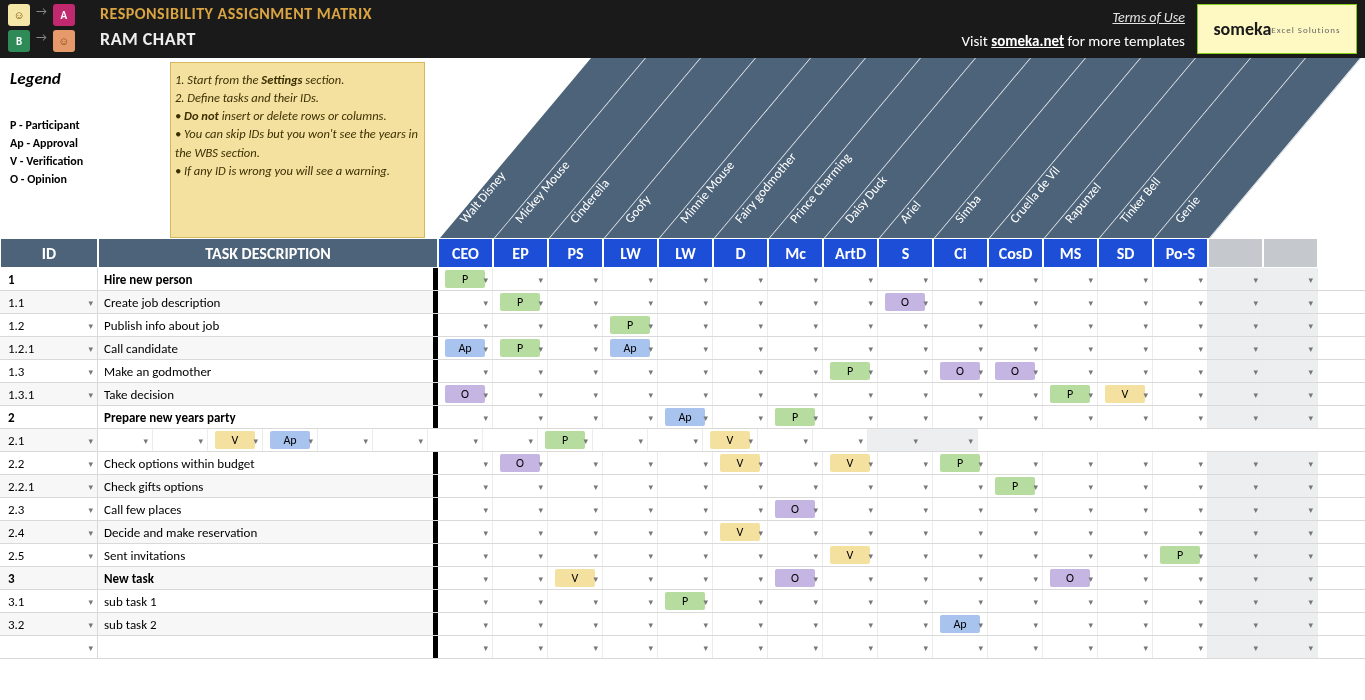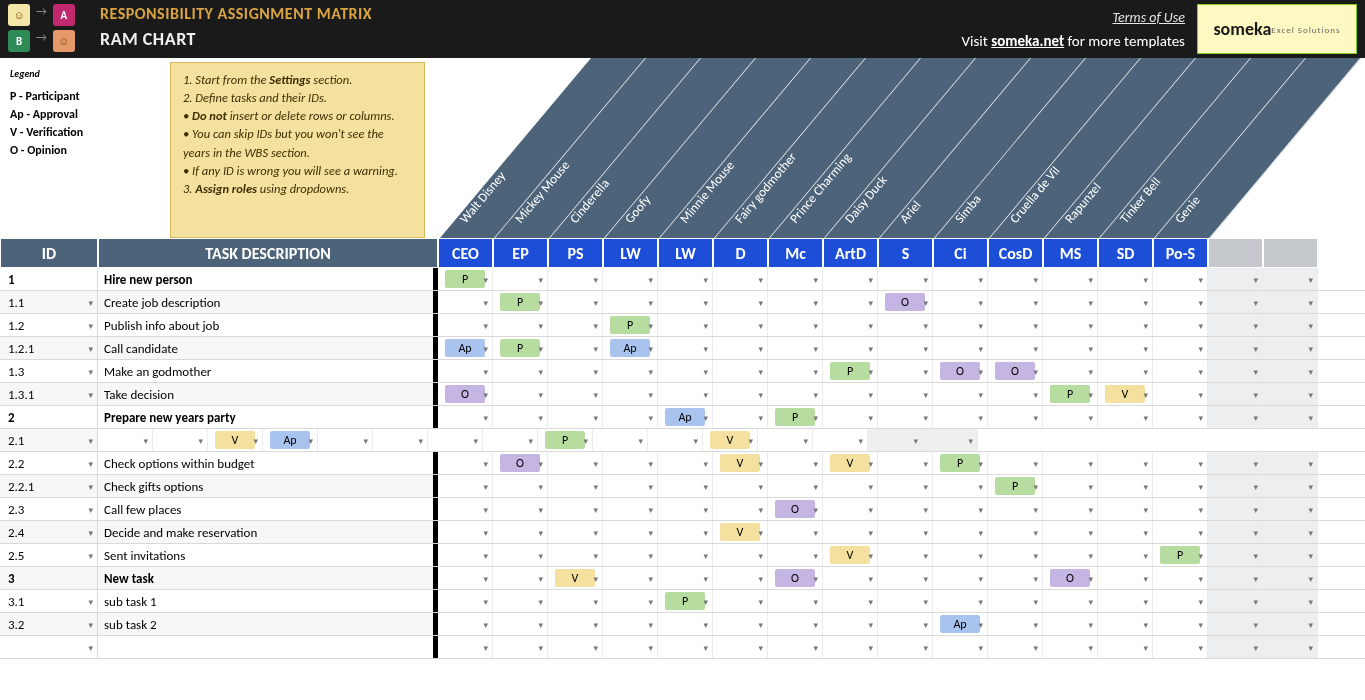--- a/index.html
+++ b/index.html
@@ -62,27 +62,27 @@
   .upper {
     display:flex;
     height:180px;
   }
   .legend {
     width:170px;
     padding:8px 10px;
     font-size:12px;
     line-height:1.5;
   }
-  .legend h4 { margin:0 0 6px 0;font-size:10px;font-style:italic;font-weight:bold; }
+  .legend h4 { margin:0 0 24px 0;font-size:17px;font-style:italic;font-weight:bold; }
   .instr {
     width:255px;
     margin-top:4px;
     background:#f4e1a0;
     border:1px solid #d6b85a;
-    padding:8px 12px;
+    padding:8px 4px;
     font-size:12.5px;
     font-style:italic;
     line-height:1.45;
     color:#3b2f00;
   }
 
   
   .diag-wrap {
     position:relative;
     flex:1;
@@ -205,21 +205,20 @@
         <div><b>V - Verification</b></div>
         <div><b>O - Opinion</b></div>
       </div>
   </div>
   <div class="instr" id="instr">
       <div>1. Start from the <b>Settings</b> section.</div>
       <div>2. Define tasks and their IDs.</div>
       <div>• <b>Do not</b> insert or delete rows or columns.</div>
       <div>• You can skip IDs but you won't see the years in the WBS section.</div>
       <div>• If any ID is wrong you will see a warning.</div>
-      <div>3. <b>Assign roles</b> using dropdowns.</div>
     </div>
   <div class="diag-wrap" id="diag">
       <div class="diag-cell" style="left: 15px;">
         <span>Walt Disney</span>
       </div>
       <div class="diag-cell" style="left: 70px;">
         <span>Mickey Mouse</span>
       </div>
       <div class="diag-cell" style="left: 125px;">
         <span>Cinderella</span>

